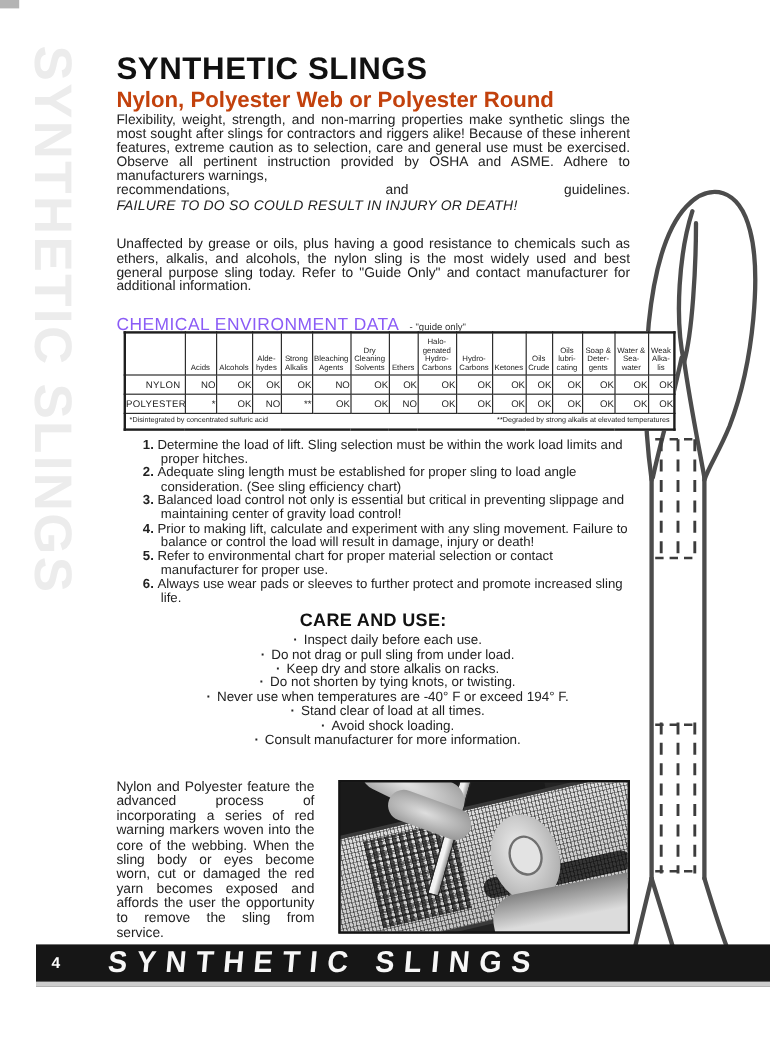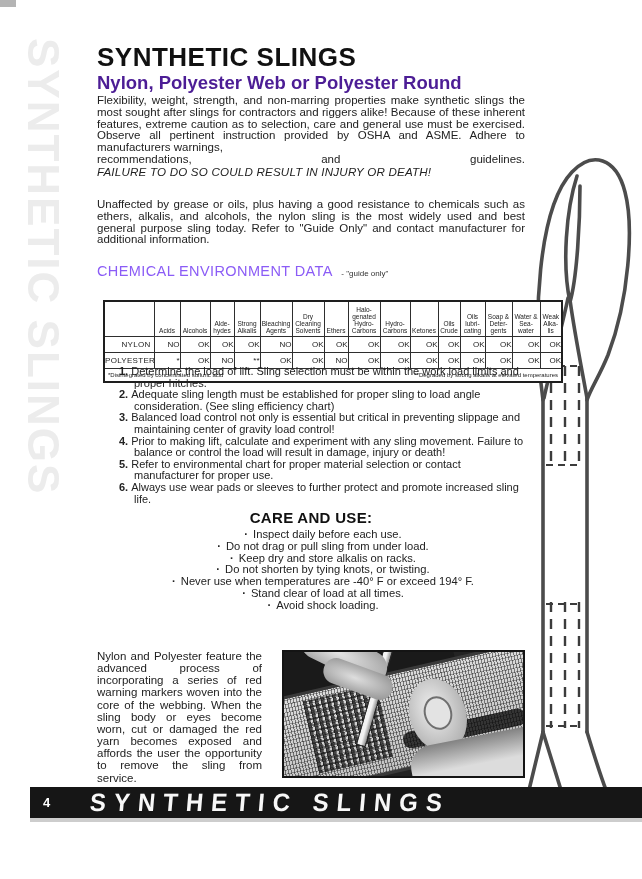--- a/index.html
+++ b/index.html
@@ -11,30 +11,30 @@
   .watermark { position:absolute; left:18px; top:38px; writing-mode:vertical-rl;
                font-size:44px; font-weight:bold; letter-spacing:2px; color:#ececec;
                white-space:nowrap; z-index:0; }
 
   
   .sling { position:absolute; left:520px; top:150px; width:122px; height:645px; z-index:1; }
 
   .blk { position:absolute; left:97px; width:428px; z-index:2; }
 
   .title { font-size:26px; font-weight:bold; letter-spacing:.5px; color:#111; line-height:26px; margin:0; }
-  .subtitle { font-size:18.5px; font-weight:bold; color:#4c1d95; line-height:21px; margin:2px 0 0; }
+  .subtitle { font-size:18.5px; font-weight:bold; color:#c2410c; line-height:21px; margin:2px 0 0; }
 
   .body-text { font-size:11.5px; line-height:11.8px; text-align:justify; margin:0; }
   .spread { display:flex; justify-content:space-between; font-size:11.5px; line-height:11.8px; }
   .warning-line { font-style:italic; font-size:11.6px; line-height:12.5px; letter-spacing:.2px; }
 
   .chem-head { font-size:14.5px; font-weight:normal; letter-spacing:.4px; color:#8b5cf6;text-align:center; }
   .chem-note { font-size:8px; font-weight:normal; color:#333; margin-left:4px; }
 
-  table.chem { position:absolute; left:103px; top:300px; width:458px; z-index:2;
+  table.chem { position:absolute; left:103px; top:276px; width:458px; z-index:2;
                border-collapse:collapse; table-layout:fixed; background:#fff;
                border:2px solid #1e1e1e; }
   table.chem th, table.chem td { border:1px solid #2e2e2e; overflow:hidden; }
   table.chem th { font-size:6.5px; line-height:7px; font-weight:normal; text-align:center;
                   vertical-align:bottom; padding:2px 1px 2px; height:30px; }
   table.chem td { font-size:8px; text-align:right; height:15px; padding:0; }
   table.chem td.lbl { text-align:right; padding-right:3px; font-size:8px; letter-spacing:.3px; }
   table.chem tr.fn td { border:none; height:10px; padding:1px 3px; }
   .fnwrap { display:flex; justify-content:space-between; font-size:6px; line-height:7px; color:#222; }
 
@@ -248,20 +248,21 @@
   <div class="blk" style="top:509px;text-align:center;">
     <p class="sec-head">CARE AND USE:</p>
     <ul class="care">
       <li><span class="dot">·</span><span>Inspect daily before each use.</span></li>
       <li><span class="dot">·</span><span>Do not drag or pull sling from under load.</span></li>
       <li><span class="dot">·</span><span>Keep dry and store alkalis on racks.</span></li>
       <li><span class="dot">·</span><span>Do not shorten by tying knots, or twisting.</span></li>
       <li><span class="dot">·</span><span>Never use when temperatures are -40° F or exceed 194° F.</span></li>
       <li><span class="dot">·</span><span>Stand clear of load at all times.</span></li>
       <li><span class="dot">·</span><span>Avoid shock loading.</span></li>
+      <li><span class="dot">·</span><span>Consult manufacturer for more information.</span></li>
     </ul>
   </div>
 
   <div class="blk bottom" style="top:650px;">
     <p>Nylon and Polyester feature the advanced process of incorporating a series of red warning markers woven into the core of the webbing.  When the sling body or eyes become worn, cut or damaged the red yarn becomes exposed and affords the user the opportunity to remove the sling from service.</p>
     <div class="photo">
       <div class="ph ph-dark-tl"></div>
       <div class="ph ph-webbing"></div>
       <div class="ph ph-markers"></div>
       <div class="ph ph-shadow-mid"></div>

